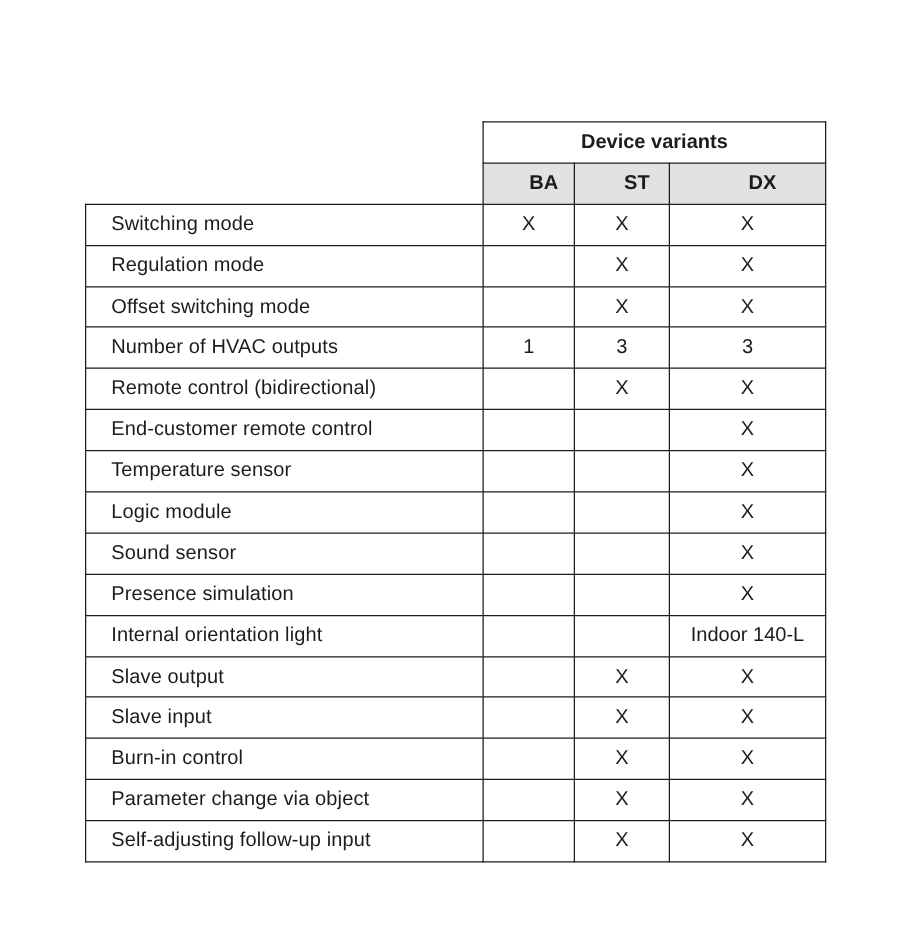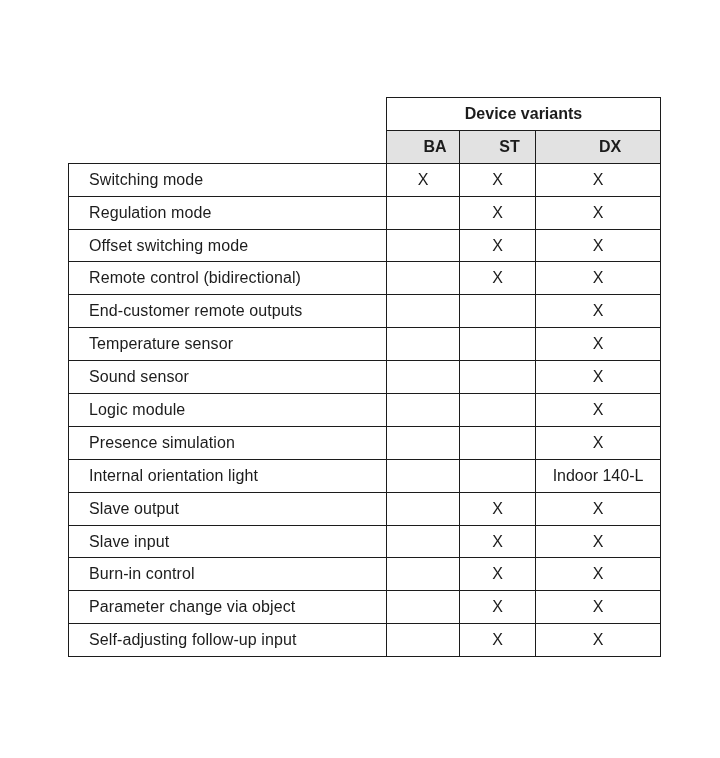--- a/index.html
+++ b/index.html
@@ -102,45 +102,51 @@
         <td class="val">X</td>
         <td class="val">X</td>
       </tr>
       <tr>
         <td class="label">Offset switching mode</td>
         <td class="val"></td>
         <td class="val">X</td>
         <td class="val">X</td>
       </tr>
       <tr>
+        <td class="label">Number of HVAC outputs</td>
+        <td class="val">1</td>
+        <td class="val">3</td>
+        <td class="val">3</td>
+      </tr>
+      <tr>
         <td class="label">Remote control (bidirectional)</td>
         <td class="val"></td>
         <td class="val">X</td>
         <td class="val">X</td>
       </tr>
       <tr>
-        <td class="label">End-customer remote outputs</td>
+        <td class="label">End-customer remote control</td>
         <td class="val"></td>
         <td class="val"></td>
         <td class="val">X</td>
       </tr>
       <tr>
         <td class="label">Temperature sensor</td>
         <td class="val"></td>
         <td class="val"></td>
         <td class="val">X</td>
       </tr>
       <tr>
-        <td class="label">Sound sensor</td>
+        <td class="label">Logic module</td>
         <td class="val"></td>
         <td class="val"></td>
         <td class="val">X</td>
       </tr>
       <tr>
-        <td class="label">Logic module</td>
+        <td class="label">Sound sensor</td>
         <td class="val"></td>
         <td class="val"></td>
         <td class="val">X</td>
       </tr>
       <tr>
         <td class="label">Presence simulation</td>
         <td class="val"></td>
         <td class="val"></td>
         <td class="val">X</td>
       </tr>

